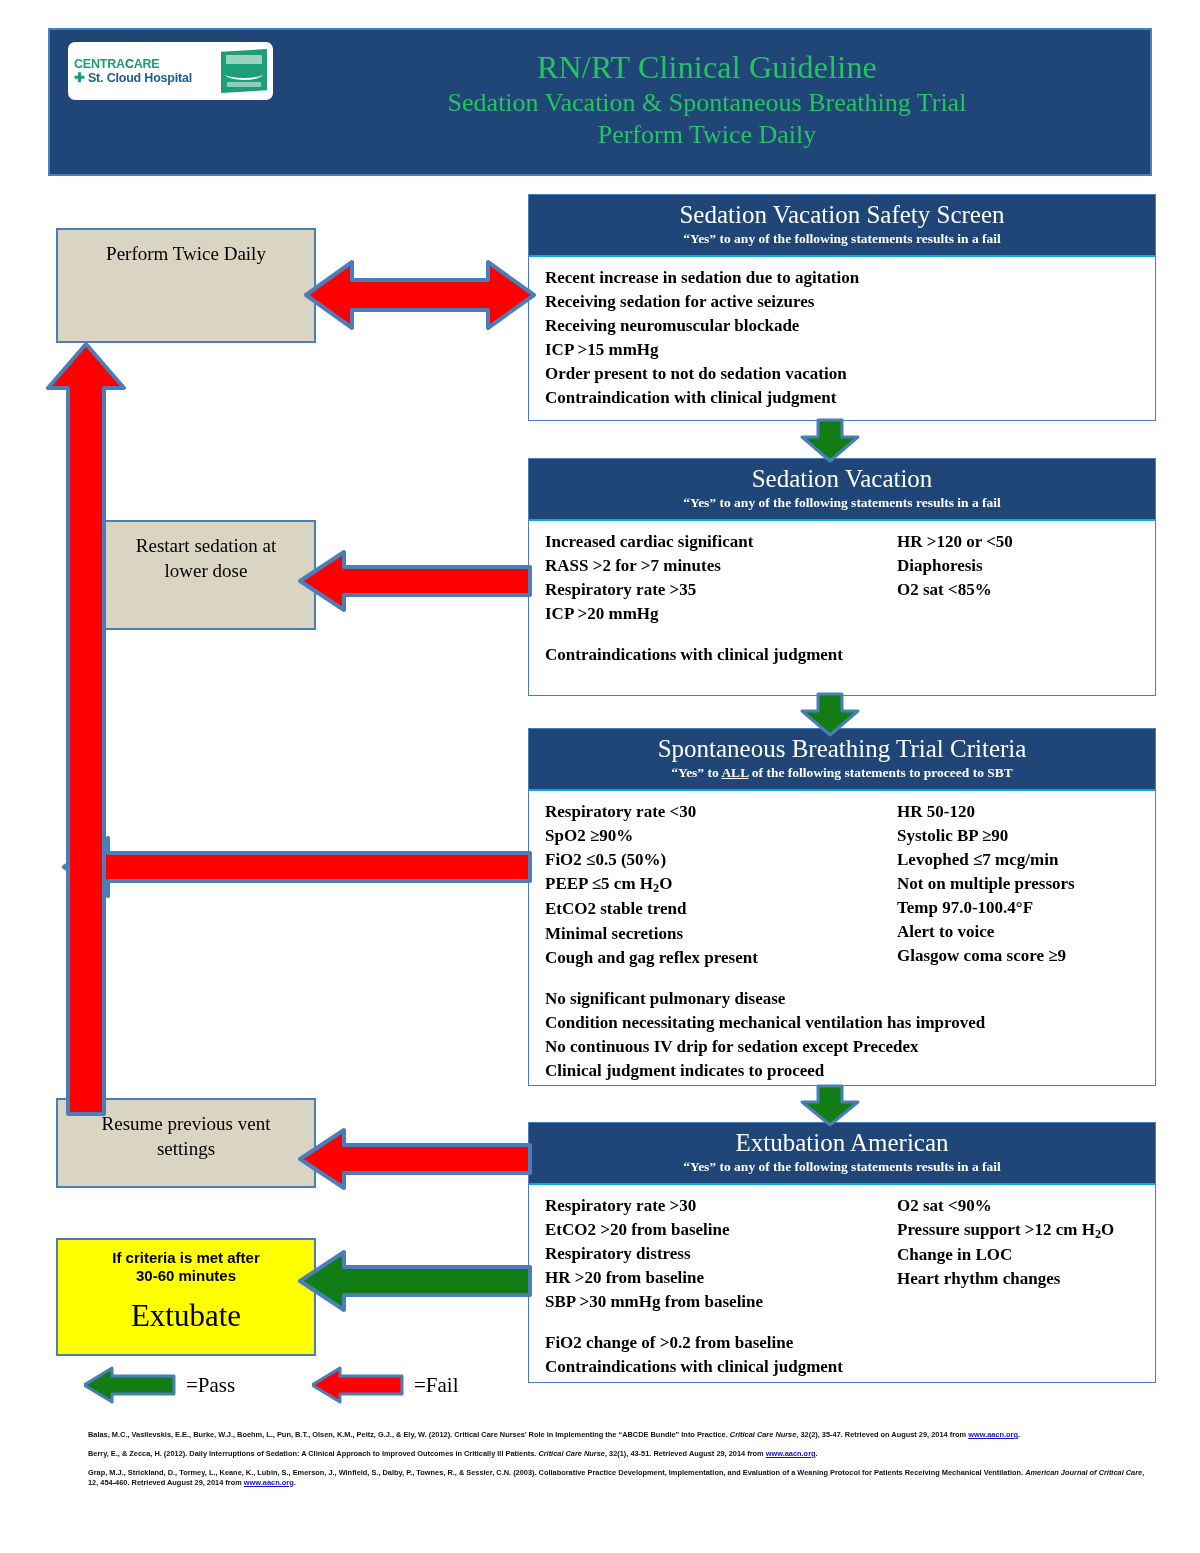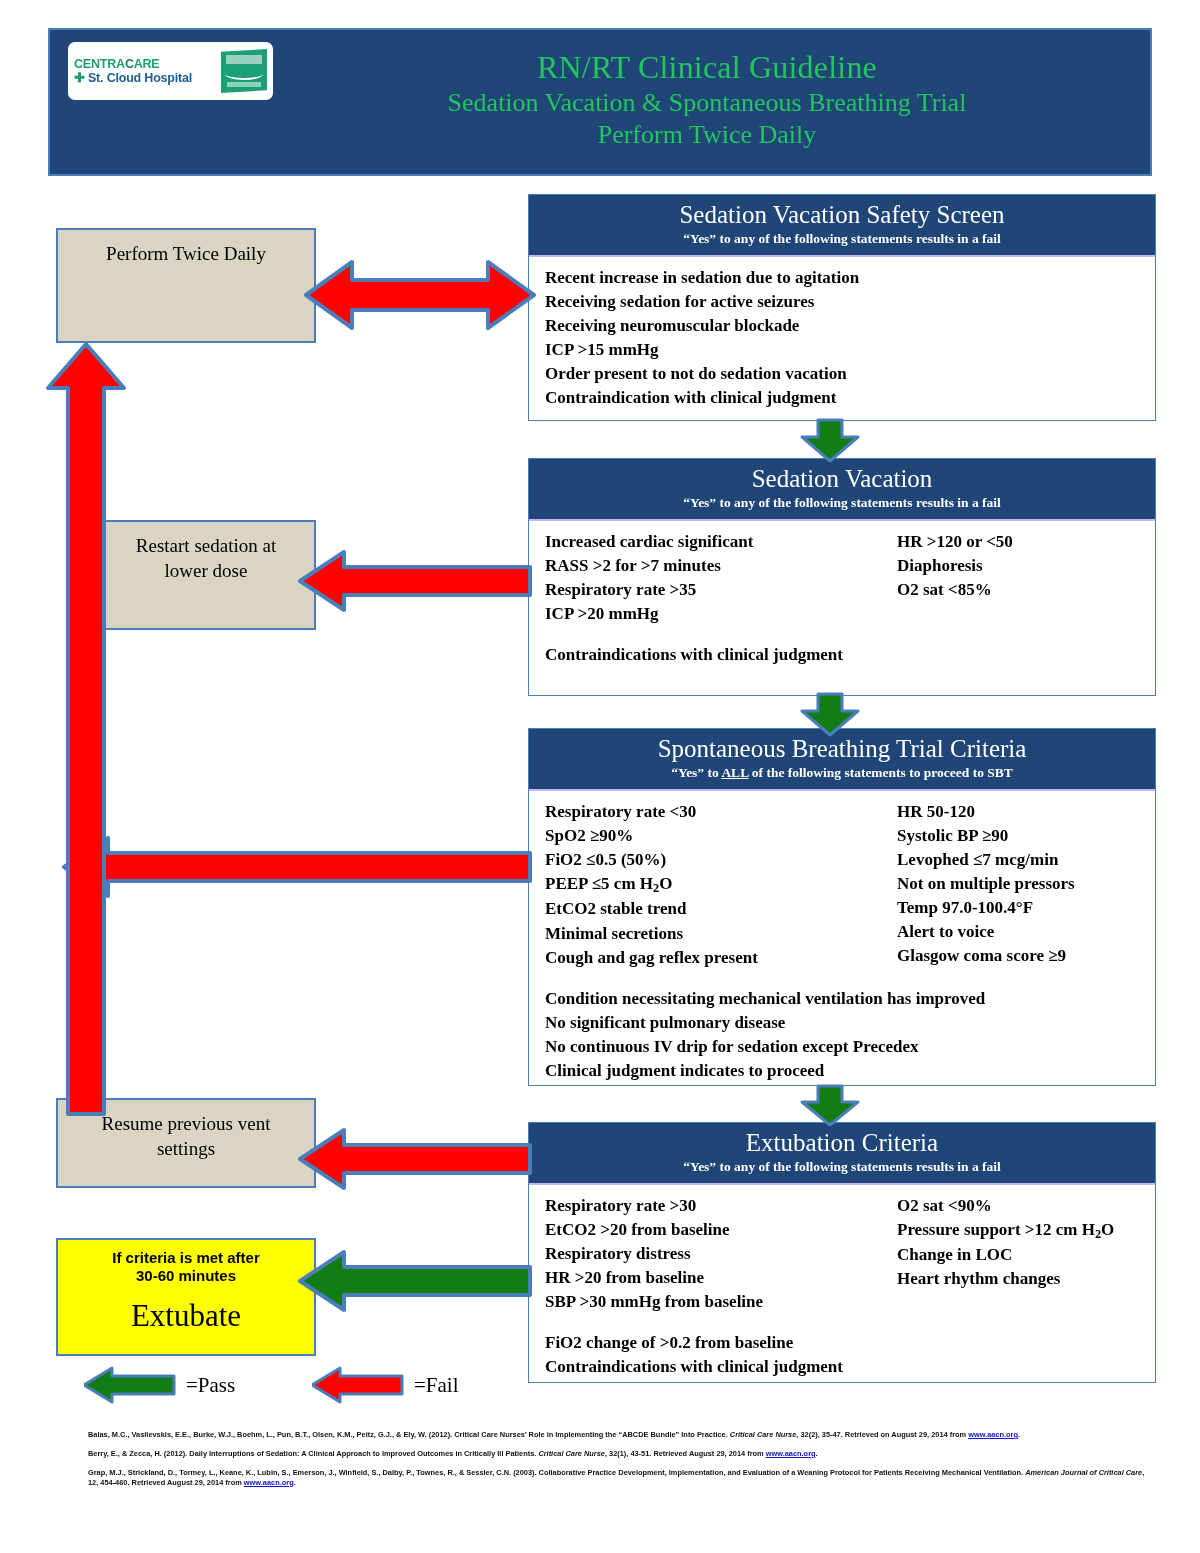--- a/index.html
+++ b/index.html
@@ -117,21 +117,21 @@
     position: absolute;
     box-sizing: border-box;
     border: 1px solid #4a7ebb;
     background: #ffffff;
   }
   .panel-head {
     background: #1f4677;
     color: #ffffff;
     text-align: center;
     padding: 6px 8px 8px 8px;
-    border-bottom: 2px solid #c4b5fd;
+    border-bottom: 2px solid #0ea5e9;
   }
   .panel-title {
     font-size: 25px;
     line-height: 1.14;
   }
   .panel-sub {
     font-size: 13.5px;
     font-weight: bold;
     line-height: 1.2;
     margin-top: 1px;
@@ -330,30 +330,30 @@
         <div class="crit-line">HR 50-120</div>
         <div class="crit-line">Systolic BP ≥90</div>
         <div class="crit-line">Levophed ≤7 mcg/min</div>
         <div class="crit-line">Not on multiple pressors</div>
         <div class="crit-line">Temp 97.0-100.4°F</div>
         <div class="crit-line">Alert to voice</div>
         <div class="crit-line">Glasgow coma score ≥9</div>
       </div>
     </div>
     <div class="crit-spacer"></div>
+    <div class="crit-line">No significant pulmonary disease</div>
     <div class="crit-line">Condition necessitating mechanical ventilation has improved</div>
-    <div class="crit-line">No significant pulmonary disease</div>
     <div class="crit-line">No continuous IV drip for sedation except Precedex</div>
     <div class="crit-line">Clinical judgment indicates to proceed</div>
   </div>
 </div>
 
 <div class="panel" style="left:528px; top:1122px; width:628px; height:261px;">
   <div class="panel-head">
-    <div class="panel-title">Extubation Criteria</div>
+    <div class="panel-title">Extubation American</div>
     <div class="panel-sub">“Yes” to any of the following statements results in a fail</div>
   </div>
   <div class="panel-body">
     <div class="col-wrap">
       <div class="col-a">
         <div class="crit-line">Respiratory rate &gt;30</div>
         <div class="crit-line">EtCO2 &gt;20 from baseline</div>
         <div class="crit-line">Respiratory distress</div>
         <div class="crit-line">HR &gt;20 from baseline</div>
         <div class="crit-line">SBP &gt;30 mmHg from baseline</div>

